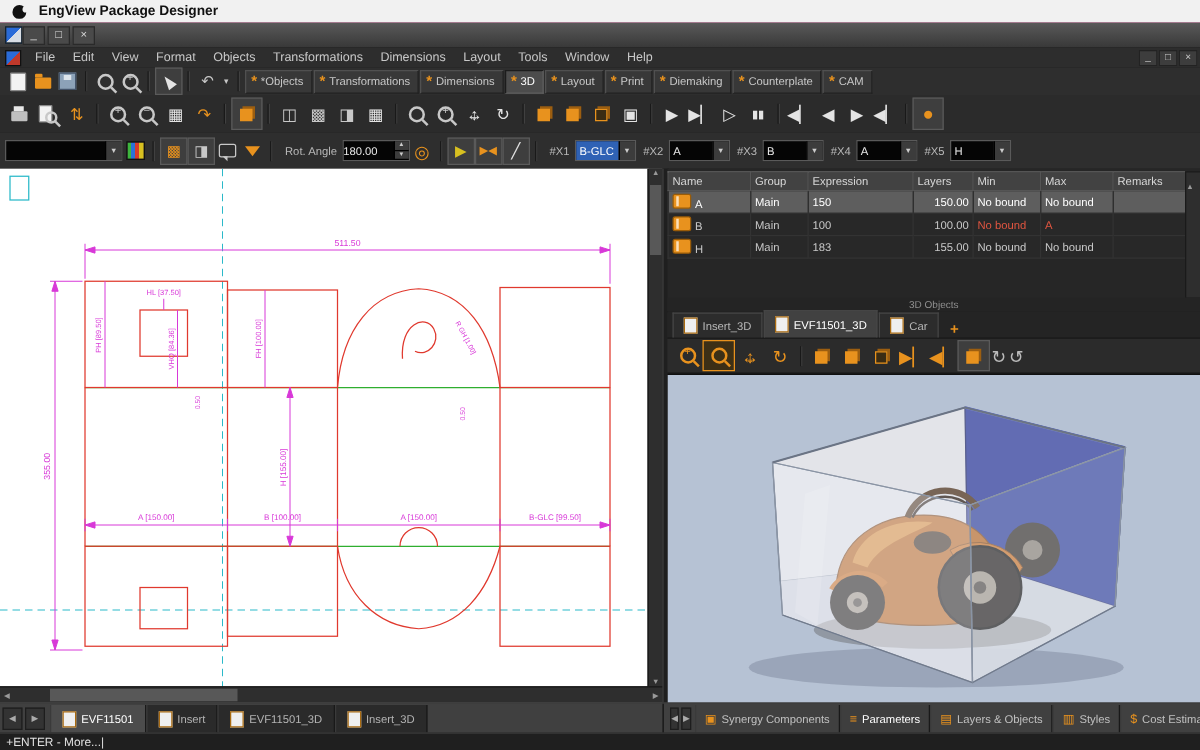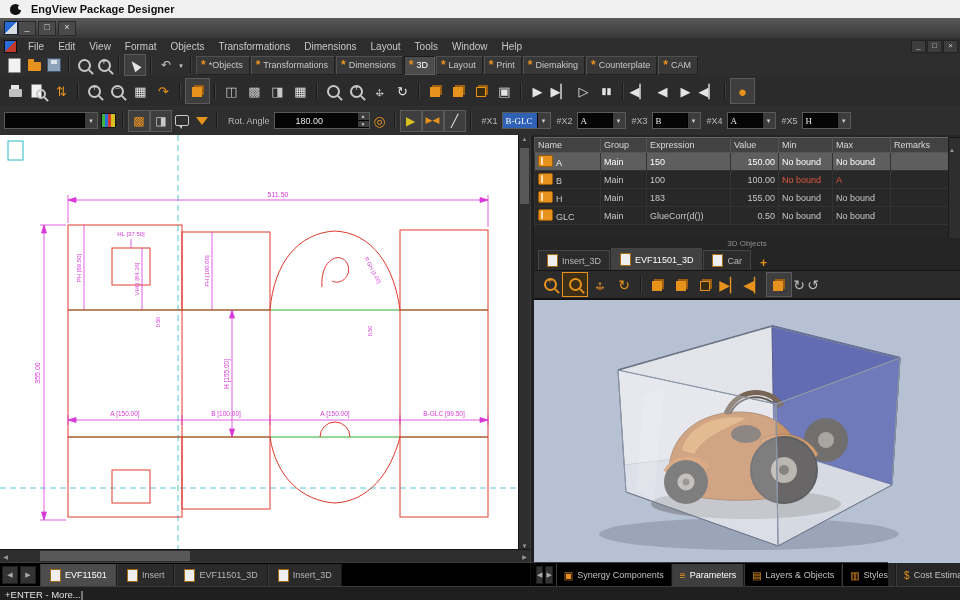--- a/index.html
+++ b/index.html
@@ -65,27 +65,27 @@
   .funnel{width:0;height:0;border-left:6px solid transparent;border-right:6px solid transparent;border-top:8px solid #e8921e;}
   .colorbars{width:13px;height:13px;background:linear-gradient(90deg,#3db53d 0 3px,#2a72d8 3px 6px,#d83a2a 6px 9px,#d8c020 9px 13px);border:1px solid #111;}
   .movecross{position:relative;width:15px;height:15px;}
   .movecross span{position:absolute;left:0;right:0;top:0;bottom:0;display:flex;align-items:center;justify-content:center;}
 
   .tg{display:flex;align-items:center;gap:3px;height:17px;padding:0 6px 0 4px;background:#383838;margin-right:1px;
       border:1px solid #202020;border-top-color:#505050;border-left-color:#505050;color:#c8c8c8;font-size:9px;white-space:nowrap;}
   .tg .g{color:#e8921e;font-weight:bold;font-size:12px;line-height:8px;}
   .tg.on{background:#4c4c4c;border-color:#5e5e5e;border-top-color:#1c1c1c;border-left-color:#1c1c1c;color:#fff;}
 
-  .combo{display:flex;align-items:stretch;background:#050505;border:1px solid #5a5a5a;height:15px;font-family:Liberation Serif, serif;}
+  .combo{display:flex;align-items:stretch;background:#050505;border:1px solid #5a5a5a;height:15px;}
   .combo .cval{padding:0 3px;color:#e8e8e8;font-size:9px;display:flex;align-items:center;min-width:28px;}
   .combo.sel .cval{background:#2f62b5;color:#fff;}
   .combo .carr{width:12px;background:#3c3c3c;border-left:1px solid #000;color:#ccc;font-size:6px;display:flex;align-items:center;justify-content:center;}
   .lbl{color:#b8b8b8;font-size:9px;margin:0 4px 0 6px;}
   .numbox{display:flex;align-items:stretch;background:#050505;border:1px solid #5a5a5a;height:15px;}
-  .numbox .nval{padding:0 21px;color:#e8e8e8;font-size:9px;display:flex;align-items:center;width:40px;}
+  .numbox .nval{padding:0 0;color:#e8e8e8;font-size:9px;display:flex;align-items:center;width:40px;}
   .spin{width:11px;display:flex;flex-direction:column;border-left:1px solid #000;}
   .spin span{flex:1;background:#3c3c3c;color:#ccc;font-size:5px;display:flex;align-items:center;justify-content:center;border-bottom:1px solid #000;}
 
   
   .content{position:absolute;top:135px;left:0;width:960px;height:427px;}
   .lpane{position:absolute;left:0;top:0;width:530px;height:427px;background:#888;}
   .dieline{position:absolute;left:0;top:0;background:#ffffff;}
   .vs{position:absolute;right:0;top:0;width:11px;height:415px;background:#2e2e2e;border-left:1px solid #161616;}
   .vth{position:absolute;left:1px;right:1px;top:13px;height:56px;background:#585858;}
   .hs{position:absolute;left:0;bottom:0;height:12px;width:530px;background:#2e2e2e;border-top:1px solid #161616;display:flex;align-items:center;}
@@ -116,21 +116,21 @@
   .odoc{width:9px;height:11px;background:#efefef;border:1px solid #a86a10;}
   .plustab{color:#e8921e;font-size:12px;font-weight:bold;padding:0 8px;}
 
   .vtb{position:absolute;top:136px;left:0;width:426px;height:27px;background:#2b2b2b;border-bottom:1px solid #161616;display:flex;align-items:center;padding-left:4px;}
   .vtb .ib{min-width:24px;height:23px;font-size:14px;color:#e8921e;}
   .vtb .ib.active{border:1px solid #e8921e;background:#3c2f16;}
 
   .viewport{position:absolute;top:164px;left:0;width:426px;height:263px;border-top:1px solid #101010;}
 
   
-  .tabsrow{position:absolute;top:562px;left:0;width:888px;height:24px;background:#000000;border-top:1px solid #3c3c3c;}
+  .tabsrow{position:absolute;top:562px;left:0;width:960px;height:24px;background:#404040;border-top:1px solid #3c3c3c;}
   .ltabs{position:absolute;left:0;top:0;width:530px;height:24px;display:flex;align-items:center;border-right:1px solid #111;}
   .navb{width:14px;height:16px;background:#333;border:1px solid #1d1d1d;color:#aaa;font-size:7px;display:flex;align-items:center;justify-content:center;margin-left:2px;}
   .dtab{display:flex;align-items:center;gap:4px;height:22px;padding:0 9px;color:#b4b4b4;font-size:9px;background:#2a2a2a;border-right:1px solid #191919;border-left:1px solid #3a3a3a;}
   .dtab.on{background:#4c4c4c;color:#fff;}
   .btabs{position:absolute;left:534px;top:0;width:426px;height:24px;display:flex;align-items:center;}
   .btab{display:flex;align-items:center;gap:4px;height:22px;padding:0 7px;color:#c0c0c0;font-size:9px;border-right:1px solid #191919;border-left:1px solid #3a3a3a;white-space:nowrap;}
   .btab.on{background:#3e3e3e;color:#fff;}
   .btico{color:#e8921e;font-size:10px;}
 
   .statusbar{position:absolute;top:586px;left:0;width:960px;height:14px;background:#1f1f1f;border-top:1px solid #3a3a3a;color:#e0e0e0;font-size:9.5px;display:flex;align-items:center;padding-left:5px;}
@@ -468,21 +468,21 @@
             <col style="width:48px">
             <col style="width:54px">
             <col style="width:58px">
             <col style="width:58px">
           </colgroup>
         <thead>
           <tr>
             <th>Name</th>
             <th>Group</th>
             <th>Expression</th>
-            <th>Value</th>
+            <th>Layers</th>
             <th>Min</th>
             <th>Max</th>
             <th>Remarks</th>
           </tr>
         </thead>
         <tbody>
           <tr class="sel">
             <td><span class="rowicon"></span><span>A</span></td>
             <td>Main</td>
             <td>150</td>
@@ -502,29 +502,20 @@
           </tr>
           <tr>
             <td><span class="rowicon"></span><span>H</span></td>
             <td>Main</td>
             <td>183</td>
             <td class="num">155.00</td>
             <td>No bound</td>
             <td>No bound</td>
             <td></td>
           </tr>
-          <tr>
-            <td><span class="rowicon"></span><span>GLC</span></td>
-            <td>Main</td>
-            <td>GlueCorr(d())</td>
-            <td class="num">0.50</td>
-            <td>No bound</td>
-            <td>No bound</td>
-            <td></td>
-          </tr>
         </tbody>
       </table>
       <div class="tscroll">
         <span class="sarr">▲</span>
       </div>
 
       <div class="objlabel">3D Objects</div>
 
       <div class="rtabs">
         <span class="rtab">

